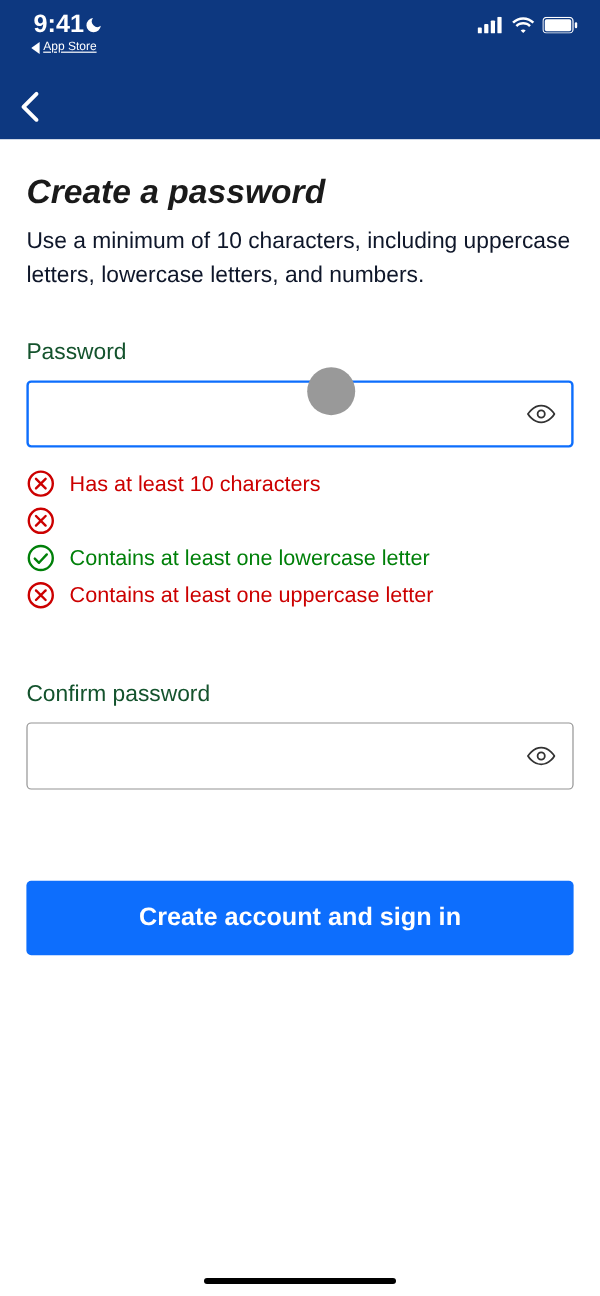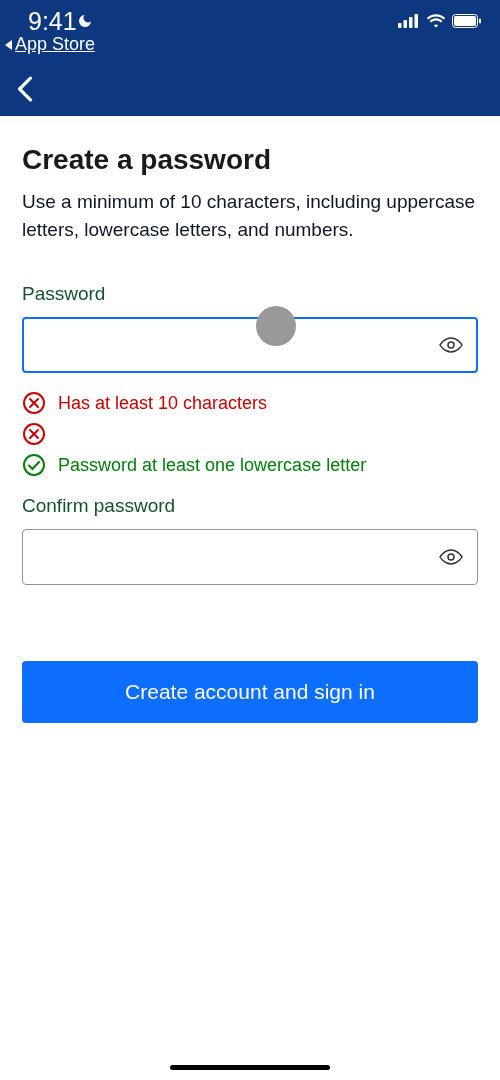--- a/index.html
+++ b/index.html
@@ -21,31 +21,31 @@
       display: flex;
       justify-content: space-between;
       align-items: center;
       padding: 10px 18px 0 28px;
       height: 32px;
     }
     .status-left {
       display: flex;
       align-items: center;
       gap: 0;
-      font-size: 25px;
-      font-weight: 400;
+      font-size: 21px;
+      font-weight: 700;
     }
     .status-right {
       display: flex;
       align-items: center;
       gap: 6px;
     }
     .back-appstore {
-      font-size: 18px;
-      padding-left: 5px;
+      font-size: 10px;
+      padding-left: 26px;
       margin-top: 2px;
       display: flex;
       align-items: center;
       gap: 2px;
       text-decoration: underline;
     }
     .back-chevron {
       position: absolute;
       left: 10px;
       bottom: 12px;
@@ -56,20 +56,21 @@
       justify-content: center;
     }
     .content {
       padding: 28px 22px 0 22px;
     }
     .page-title {
       font-size: 28px;
       font-weight: 700;
       color: #1a1a1a;
       margin-bottom: 12px;
+      font-style: italic;
     }
     .page-subtitle {
       font-size: 19px;
       color: #0f172a;
       line-height: 1.45;
       margin-bottom: 40px;
     }
     .field-label {
       font-size: 19px;
       color: #14532d;
@@ -96,21 +97,21 @@
       right: 14px;
       top: 50%;
       transform: translateY(-50%);
       width: 26px;
       height: 26px;
       display: flex;
       align-items: center;
       justify-content: center;
     }
     .requirements {
-      margin-bottom: 18px;
+      margin-bottom: 60px;
     }
     .req-item {
       display: flex;
       align-items: center;
       gap: 12px;
       margin-bottom: 7px;
       font-size: 18px;
     }
     .req-item.fail { color: #c00; }
     .req-item.pass { color: #008009; }
@@ -123,21 +124,21 @@
       margin-bottom: 76px;
     }
     .submit-btn {
       width: 100%;
       height: 62px;
       background: #0d6efd;
       color: #fff;
       border: none;
       border-radius: 4px;
       font-size: 21px;
-      font-weight: 400;
+      font-weight: 700;
       cursor: pointer;
     }
     .home-indicator {
       position: absolute;
       bottom: 10px;
       left: 50%;
       transform: translateX(-50%);
       width: 160px;
       height: 5px;
       background: #000;
@@ -226,21 +227,29 @@
             <circle cx="12" cy="12" r="10"></circle>
             <line x1="8" y1="8" x2="16" y2="16" stroke-linecap="round"></line>
             <line x1="16" y1="8" x2="8" y2="16" stroke-linecap="round"></line>
           </svg></span>
       </div>
       <div class="req-item pass">
         <span class="req-icon"><svg width="24" height="24" viewBox="0 0 24 24" fill="none" stroke="#008009" stroke-width="2">
             <circle cx="12" cy="12" r="10"></circle>
             <polyline points="7,12.5 10.5,16 17,9" stroke-linecap="round" stroke-linejoin="round"></polyline>
           </svg></span>
-        <span>Password at least one lowercase letter</span>
+        <span>Contains at least one lowercase letter</span>
+      </div>
+      <div class="req-item fail">
+        <span class="req-icon"><svg width="24" height="24" viewBox="0 0 24 24" fill="none" stroke="#c00" stroke-width="2">
+            <circle cx="12" cy="12" r="10"></circle>
+            <line x1="8" y1="8" x2="16" y2="16" stroke-linecap="round"></line>
+            <line x1="16" y1="8" x2="8" y2="16" stroke-linecap="round"></line>
+          </svg></span>
+        <span>Contains at least one uppercase letter</span>
       </div>
     </div>
 
   <div class="confirm-section">
     <div class="field-label">Confirm password</div>
     <div class="input-wrapper">
       <input type="password" class="input-field unfocused" value="" style="">
       <div class="eye-icon">
         <svg width="24" height="24" viewBox="0 0 24 24" fill="none" stroke="#333" stroke-width="1.5">
             <path d="M1 12s4-7 11-7 11 7 11 7-4 7-11 7S1 12 1 12z"></path>

